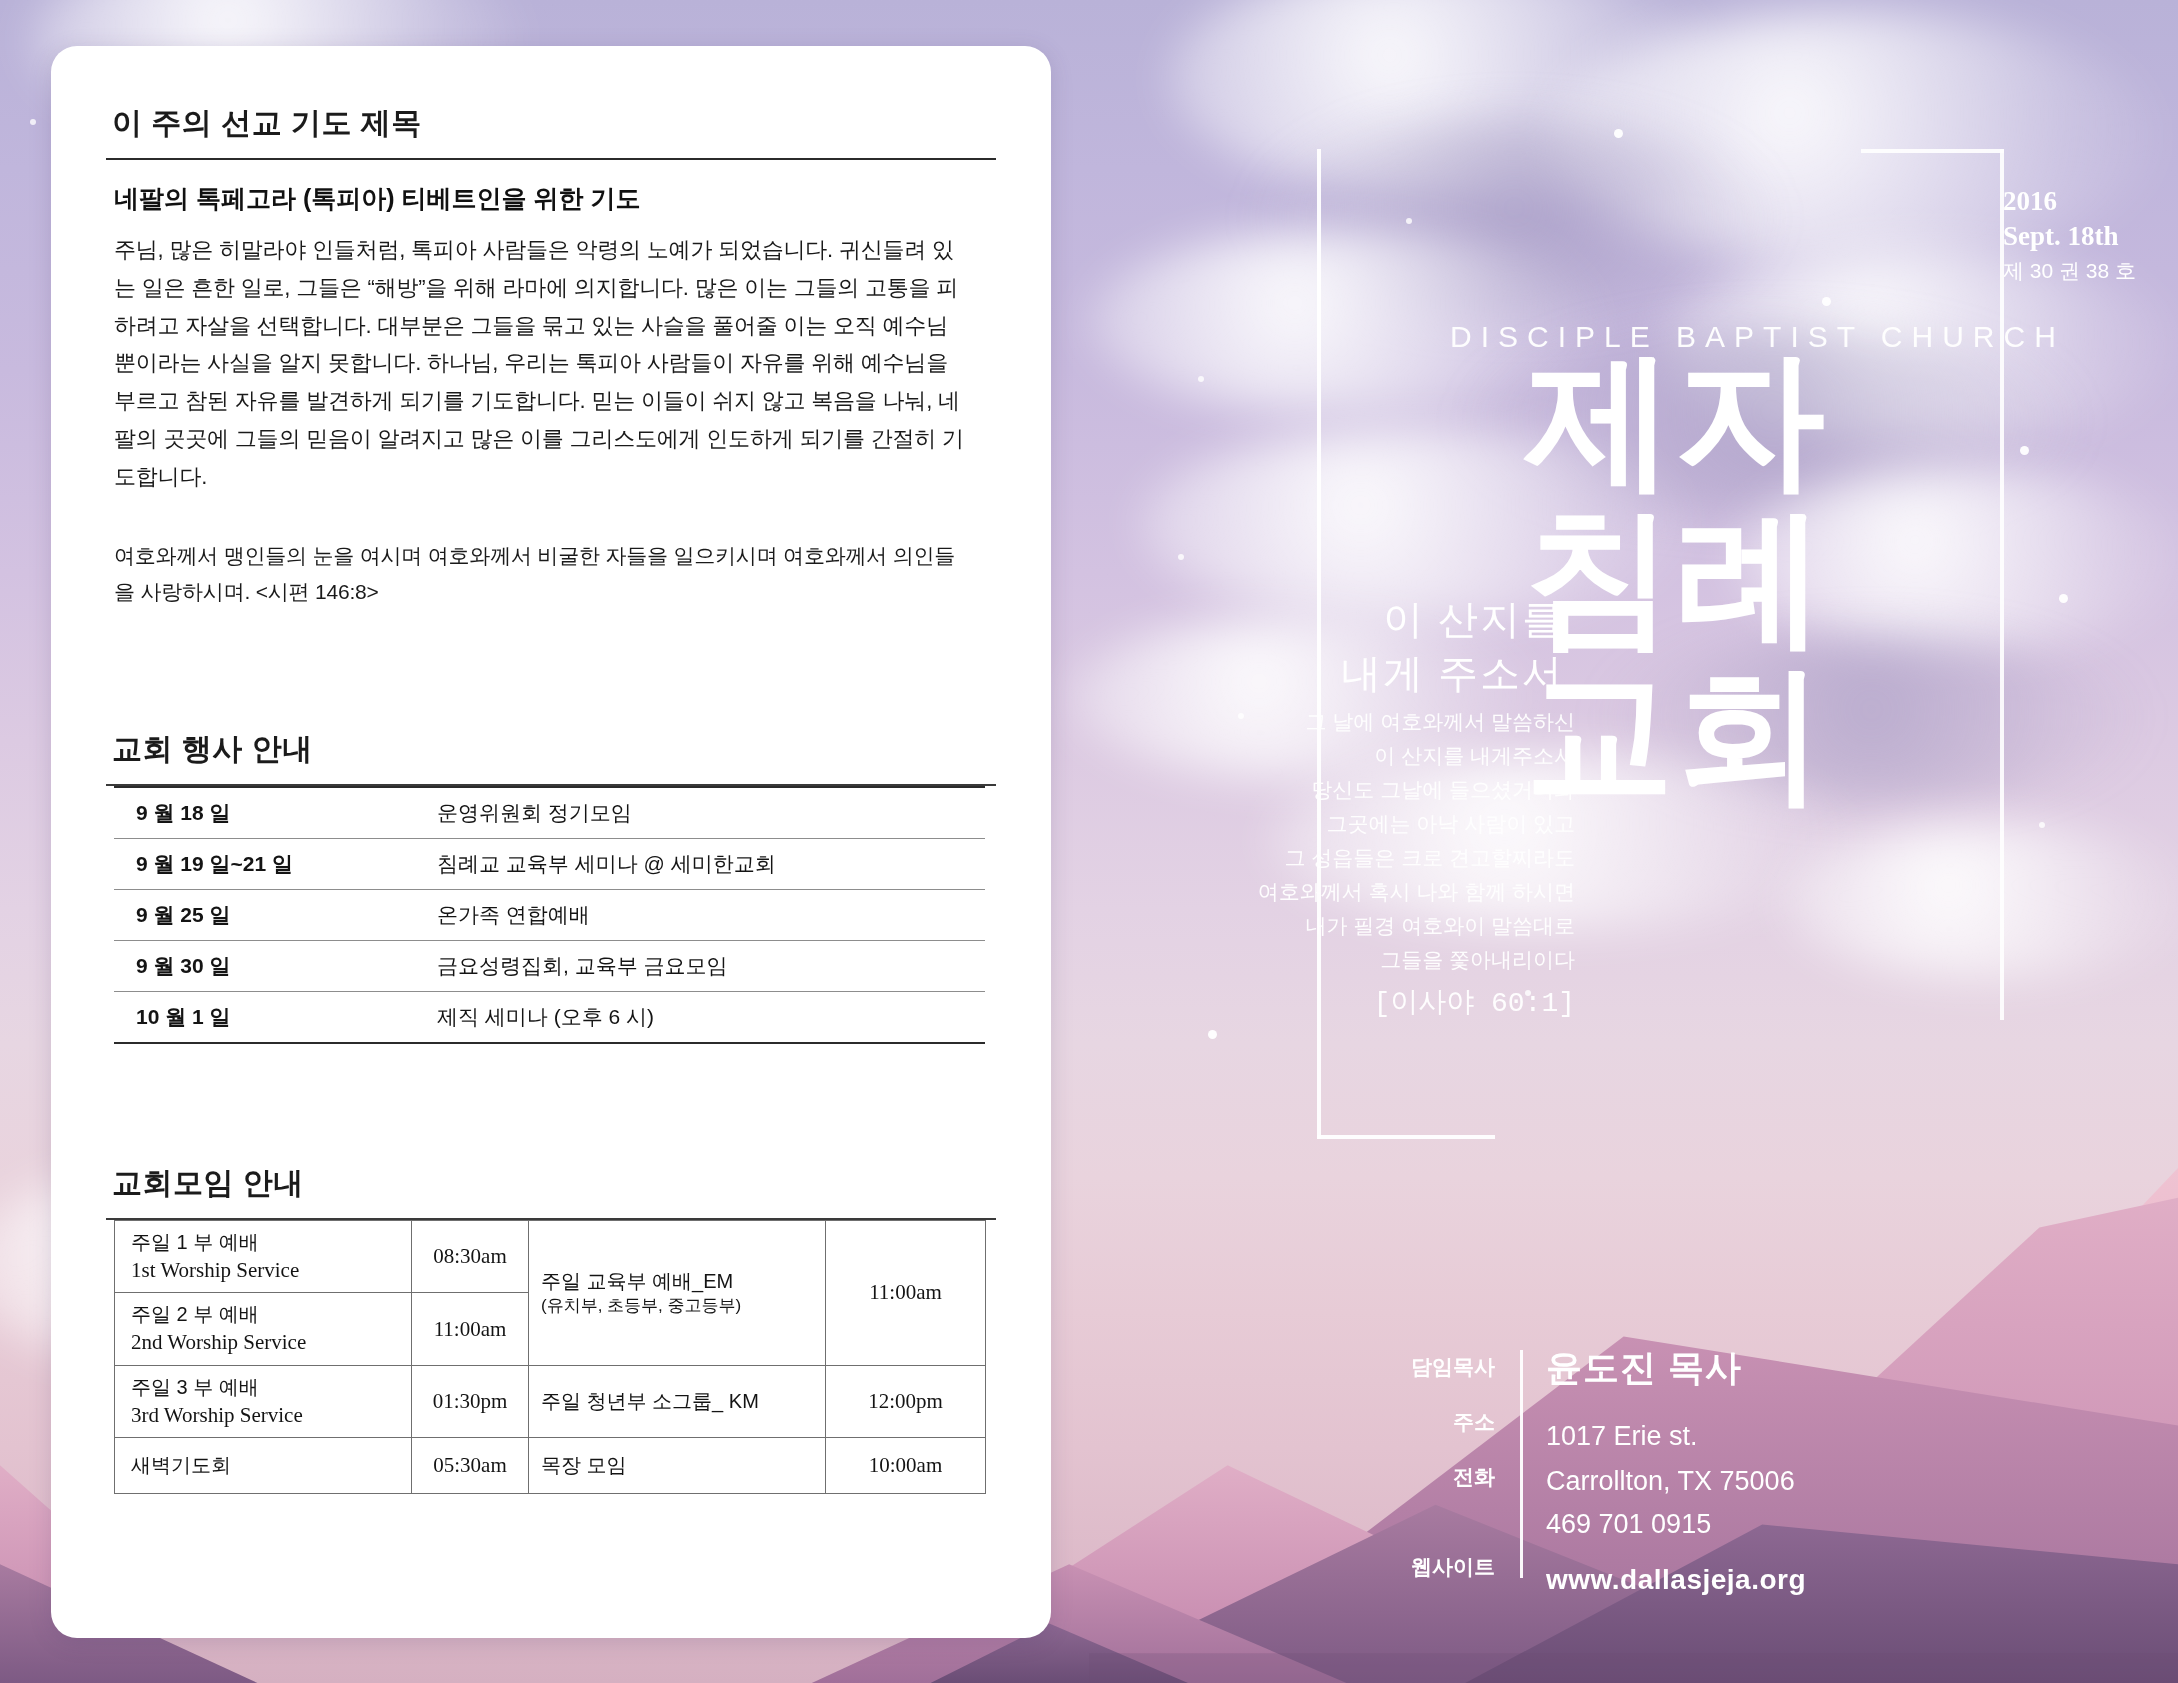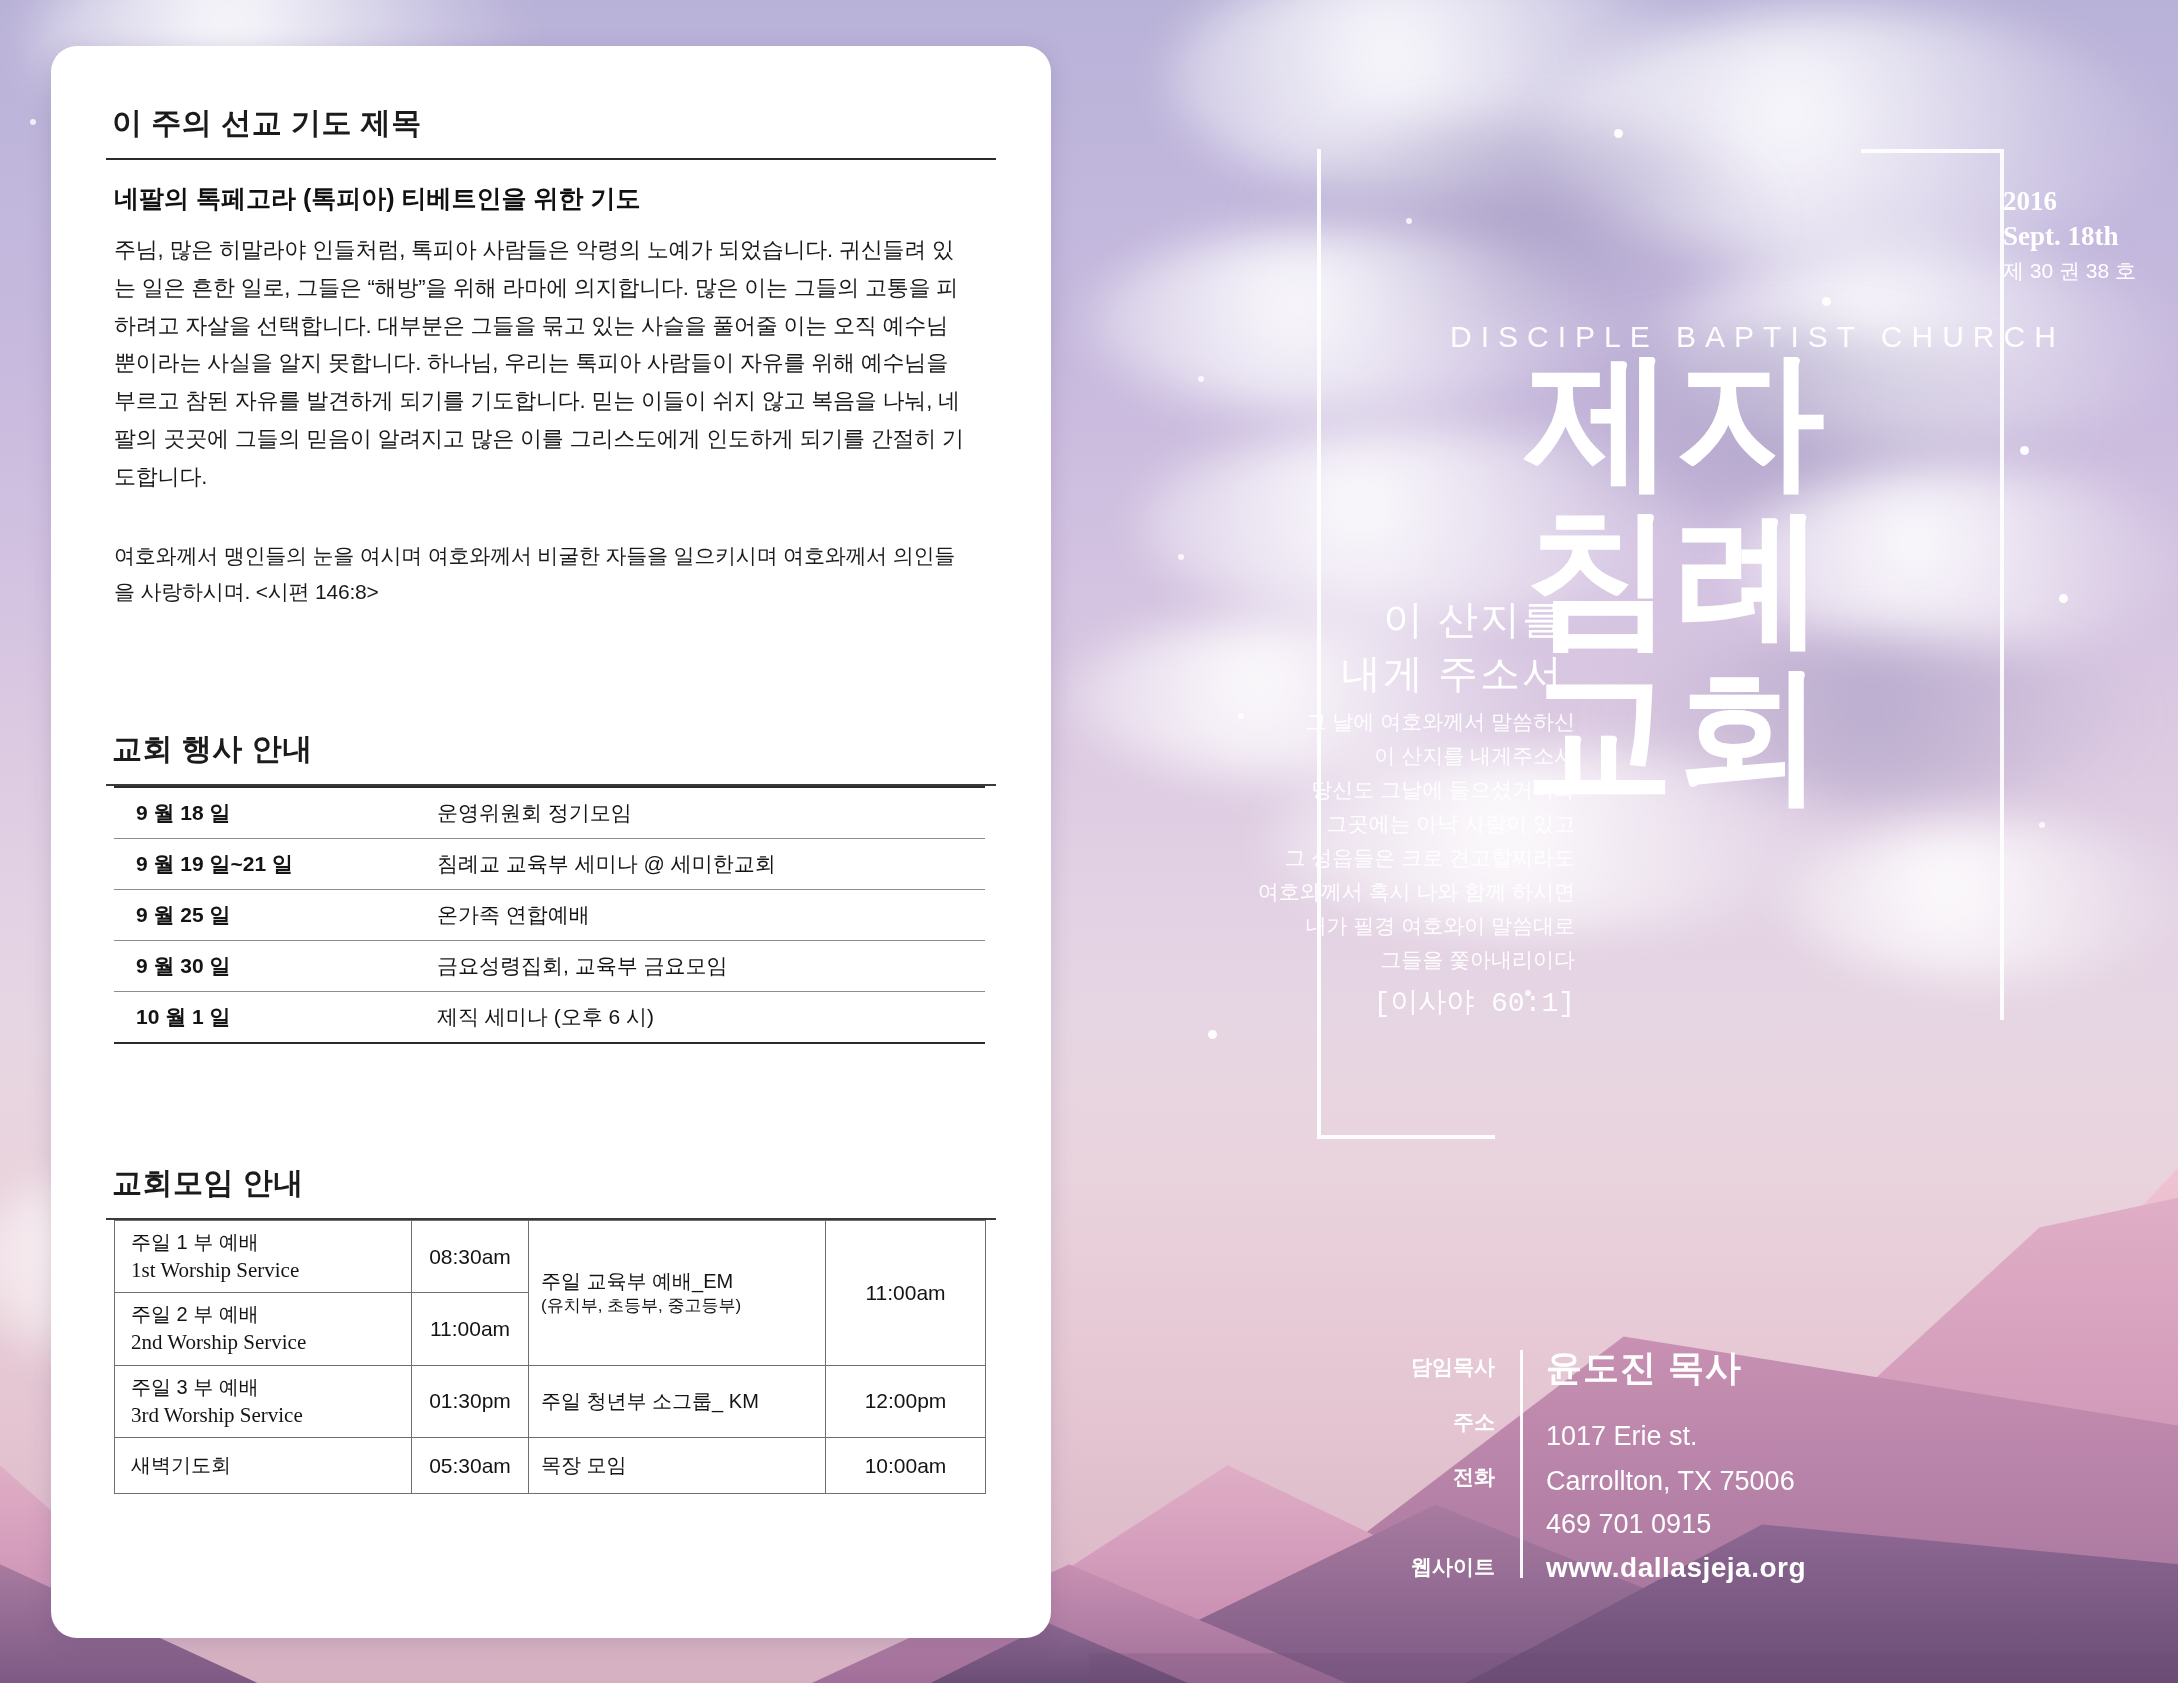--- a/index.html
+++ b/index.html
@@ -103,21 +103,21 @@
 
   
   .services { width:871px; margin: 0 0 0 8px; border-collapse: collapse; table-layout:fixed; }
   .services td {
     border: 1px solid #6f6f6f;
     font-size:20px; color:#141414;
     padding: 8px 12px;
     vertical-align: middle;
   }
   .services td.ko-en { padding-left:16px; line-height:1.35; }
-  .services td.time { text-align:center; font-size:21px; width:117px; }
+  .services td.time { text-align:center; font-size:21px; width:117px;font-family:Liberation Serif, serif; }
   .services .en { font-family:"Liberation Serif", serif; font-size:21px; }
   .services td.small { font-size:17px; line-height:1.35; }
 
   
   .date-block {
     position:absolute; right:42px; top:184px;
     text-align:left; color:#ffffff;
     font-family:"Liberation Serif", serif;
     line-height:1.3;
   }
@@ -174,21 +174,21 @@
     position:absolute; left:0; top:0; width:149px; text-align:right;
     font-size:21px; line-height: 1.0; font-weight:700;
   }
   .contact .labels div { margin-bottom: 34px; }
   .contact .vline {
     position:absolute; left:174px; top:-6px; width:3px; height:228px; background:#ffffff; opacity:.95;
   }
   .contact .vals { position:absolute; left:200px; top:-12px; }
   .contact .pastor { font-size:36px; font-weight:700; letter-spacing:1px; margin-bottom:26px; }
   .contact .addr { font-size:27px; line-height:1.3; margin-bottom:10px; font-family:"Liberation Sans", sans-serif;}
-  .contact .phone { font-size:27px; margin-bottom:12px; }
+  .contact .phone { font-size:27px; margin-bottom:24px; }
   .contact .web { font-size:28px; font-weight:700; letter-spacing:0.5px; }
 </style>
 </head>
 <body>
 
 <div id="page">
 
   <div class="sky"></div>
 
   <div class="cloudlayer">

